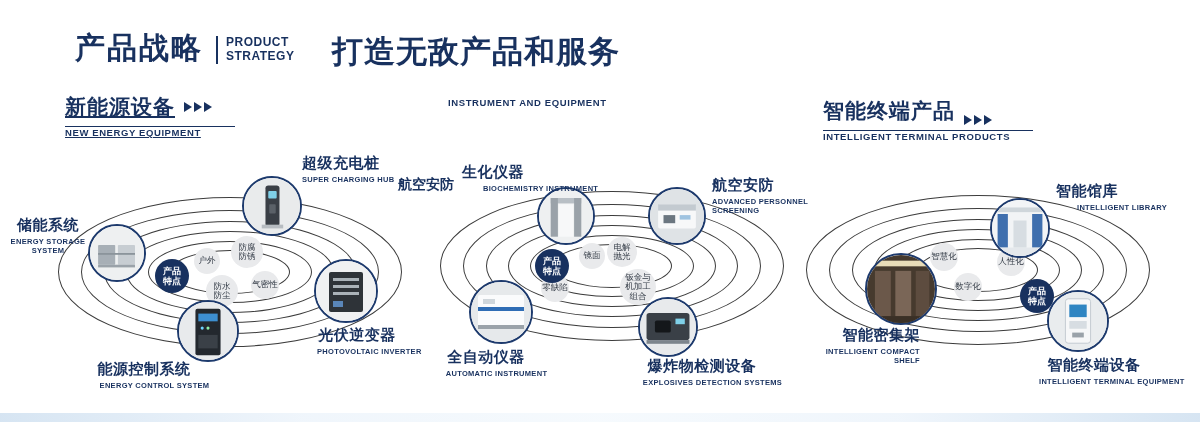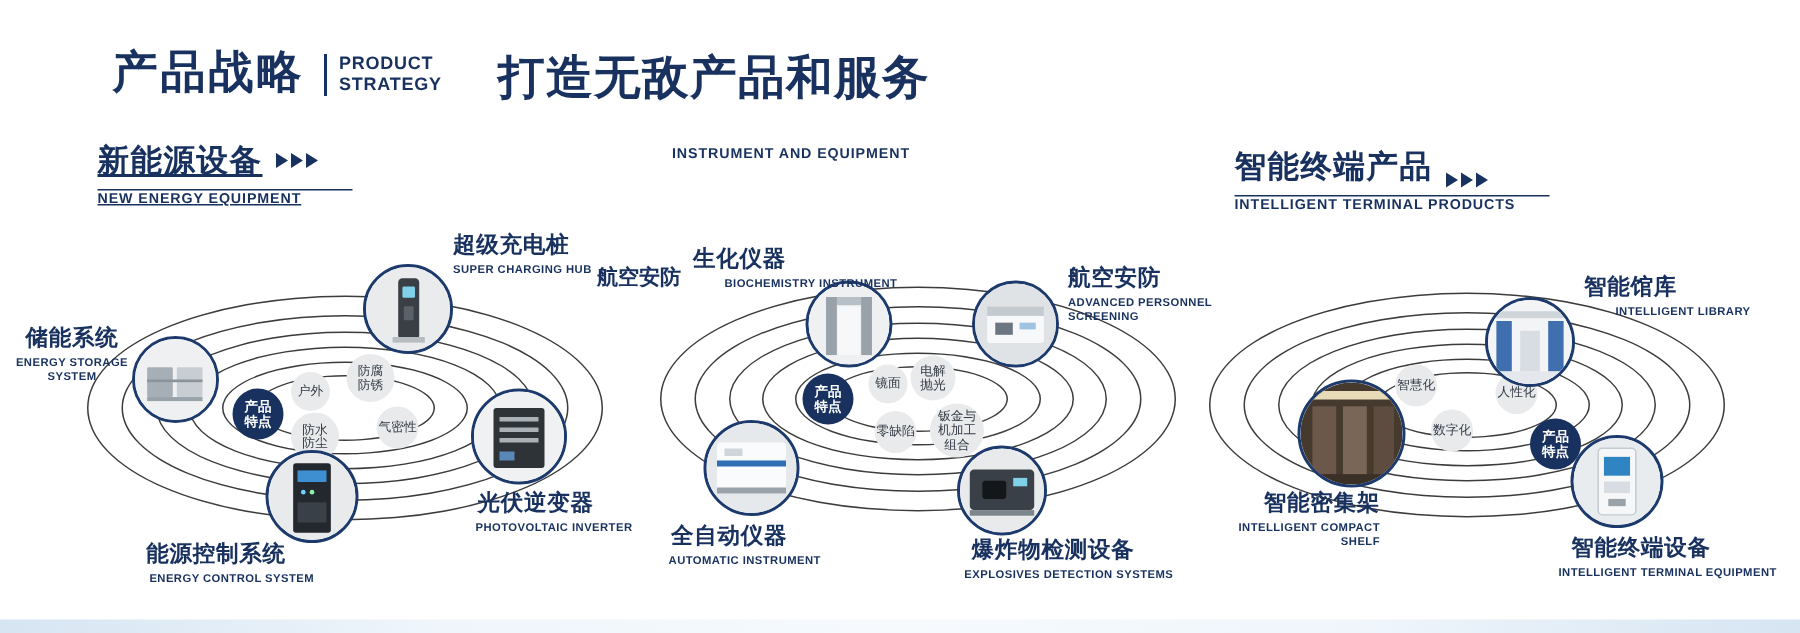--- a/index.html
+++ b/index.html
@@ -114,21 +114,21 @@
     <div class="ring" style="left:852px;top:219px;width:252px;height:102px;"></div>
     <div class="ring" style="left:829px;top:208px;width:298px;height:124px;"></div>
     <div class="ring" style="left:806px;top:195px;width:344px;height:150px;"></div>
   </div>
 
   <div class="badge" style="left:155px;top:259px;">产品
 特点</div>
   <div class="tag" style="left:194px;top:248px;width:26px;height:26px;">户外</div>
   <div class="tag" style="left:231px;top:236px;width:32px;height:32px;">防腐
 防锈</div>
-  <div class="tag" style="left:194px;top:275px;width:32px;height:32px;">防水
+  <div class="tag" style="left:206px;top:275px;width:32px;height:32px;">防水
 防尘</div>
   <div class="tag" style="left:251px;top:271px;width:28px;height:28px;">气密性</div>
 
   <div class="node" style="left:88px;top:224px;width:58px;height:58px;">
     <svg viewBox="0 0 60 60">
       <rect width="60" height="60" fill="#eef0f1"></rect>
       <rect x="9" y="21" width="19" height="22" rx="1" fill="#a7afb6"></rect>
       <rect x="31" y="21" width="19" height="22" rx="1" fill="#c7cdd2"></rect>
       <rect x="9" y="30" width="41" height="2" fill="#8b949b"></rect>
       <rect x="9" y="43" width="41" height="3" fill="#9aa2a9"></rect>
@@ -180,21 +180,21 @@
   <div class="lbl center nowrap" style="left:78px;top:360px;width:132px;">
     <span class="t">能源控制系统</span>
     <span class="s">ENERGY CONTROL SYSTEM</span>
   </div>
 
   <div class="badge" style="left:535px;top:249px;">产品
 特点</div>
   <div class="tag" style="left:579px;top:243px;width:26px;height:26px;">镜面</div>
   <div class="tag" style="left:607px;top:237px;width:30px;height:30px;">电解
 抛光</div>
-  <div class="tag" style="left:583px;top:274px;width:28px;height:28px;">零缺陷</div>
+  <div class="tag" style="left:541px;top:274px;width:28px;height:28px;">零缺陷</div>
   <div class="tag" style="left:620px;top:269px;width:36px;height:36px;">钣金与
 机加工
 组合</div>
 
   <div class="node" style="left:537px;top:187px;width:58px;height:58px;">
     <svg viewBox="0 0 60 60">
       <rect width="60" height="60" fill="#eef0f1"></rect>
       <rect x="13" y="10" width="34" height="6" fill="#b8bfc5"></rect>
       <rect x="13" y="10" width="8" height="43" fill="#9aa2a9"></rect>
       <rect x="39" y="10" width="8" height="43" fill="#9aa2a9"></rect>

